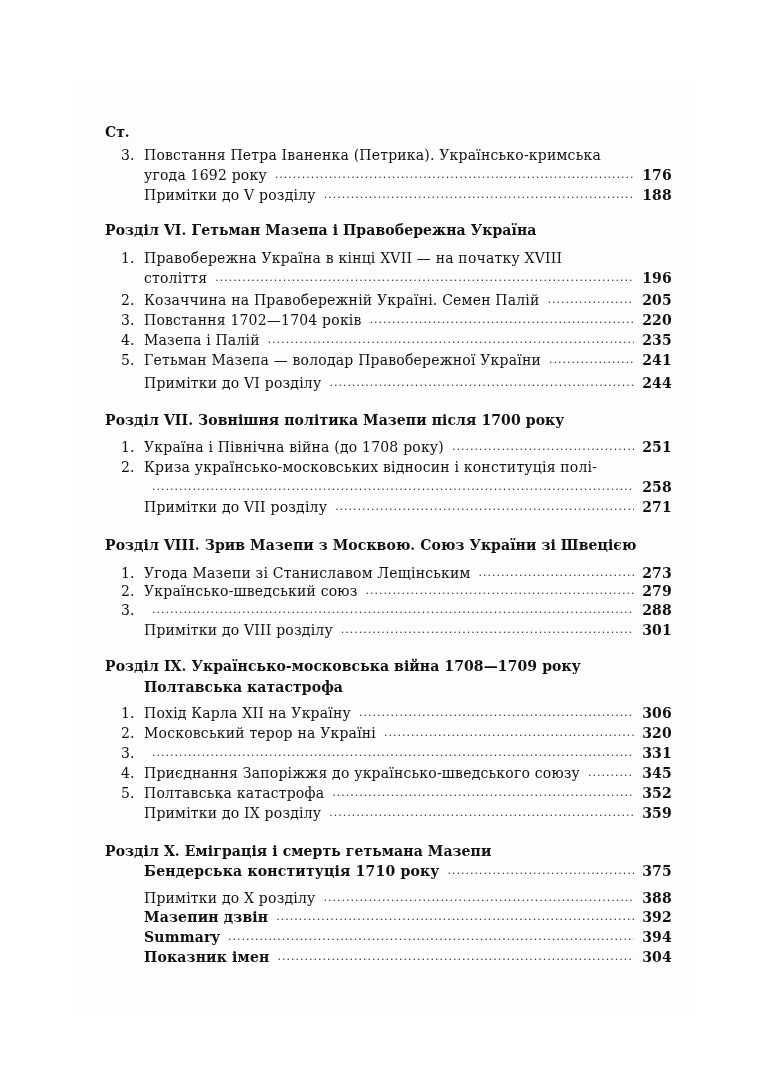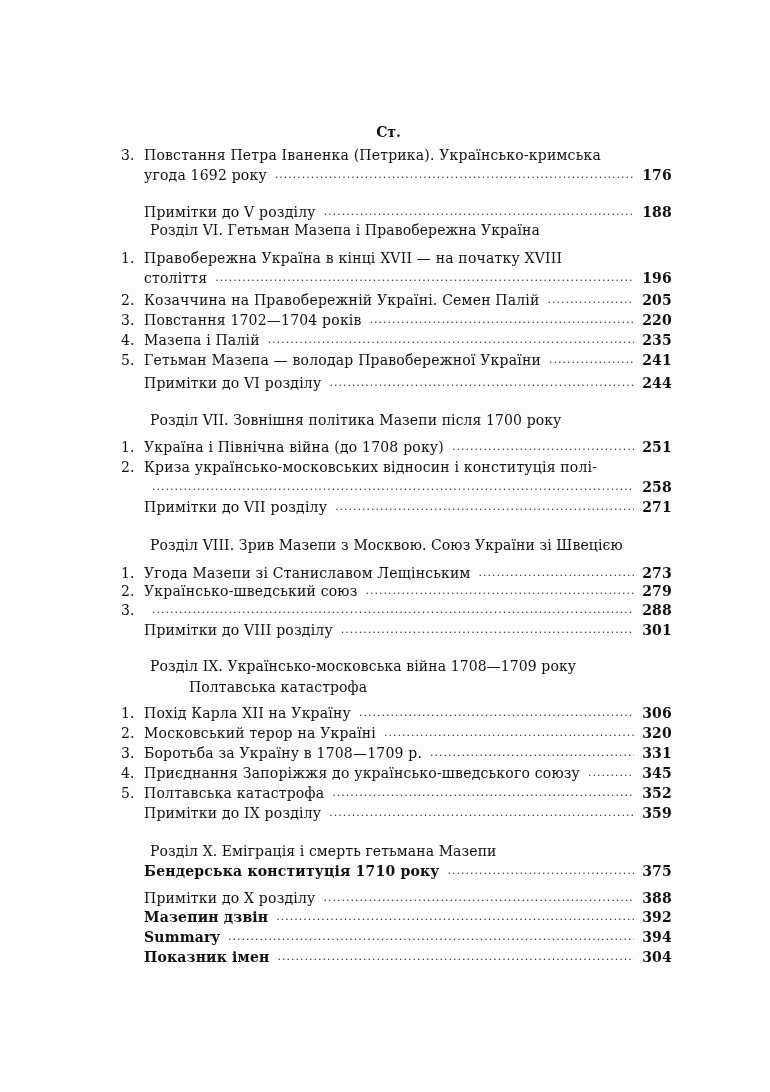--- a/index.html
+++ b/index.html
@@ -27,38 +27,37 @@
       position: absolute;
       left: 105px;
       top: 0;
       width: 567px;
     }
     .col-header {
       position: absolute;
       left: 0;
       top: 124px;
       width: 567px;
-      text-align: center;
+      text-align: left;
       font-weight: bold;
       font-size: 14px;
     }
     .line {
       position: absolute;
       left: 0;
       width: 567px;
       height: 20px;
       font-size: 14px;
       line-height: 20px;
       white-space: nowrap;
     }
     .heading {
-      font-weight: normal;
+      font-weight: bold;
       font-size: 14px;
       letter-spacing: 0.1px;
-      margin-left: 45px;
     }
     .num {
       position: absolute;
       left: 16px;
       width: 22px;
     }
     .txt {
       position: absolute;
       left: 39px;
       right: 0;
@@ -102,21 +101,21 @@
         <span class="t">Повстання Петра Іваненка (Петрика). Українсько-кримська</span>
       </span>
   </div>
   <div class="line" style="top:165px">
     <span class="txt">
       <span class="t">угода 1692 року</span>
       <span class="dots"></span>
       <span class="pg">176</span>
     </span>
   </div>
-  <div class="line" style="top:202px">
+  <div class="line" style="top:185px">
     <span class="txt">
       <span class="t">Примітки до V розділу</span>
       <span class="dots"></span>
       <span class="pg">188</span>
     </span>
   </div>
 
   <div class="line heading" style="top:220px">Розділ VI. Гетьман Мазепа і Правобережна Україна</div>
 
   <div class="line" style="top:248px">
@@ -250,21 +249,20 @@
     <span class="num">2.</span>
     <span class="txt">
       <span class="t">Московський терор на Україні</span>
       <span class="dots"></span>
       <span class="pg">320</span>
     </span>
   </div>
   <div class="line" style="top:743px">
     <span class="num">3.</span>
     <span class="txt">
-      <span class="t">Боротьба за Україну в 1708—1709 р.</span>
       <span class="dots"></span>
       <span class="pg">331</span>
     </span>
   </div>
   <div class="line" style="top:763px">
     <span class="num">4.</span>
     <span class="txt">
       <span class="t">Приєднання Запоріжжя до українсько-шведського союзу</span>
       <span class="dots"></span>
       <span class="pg">345</span>

